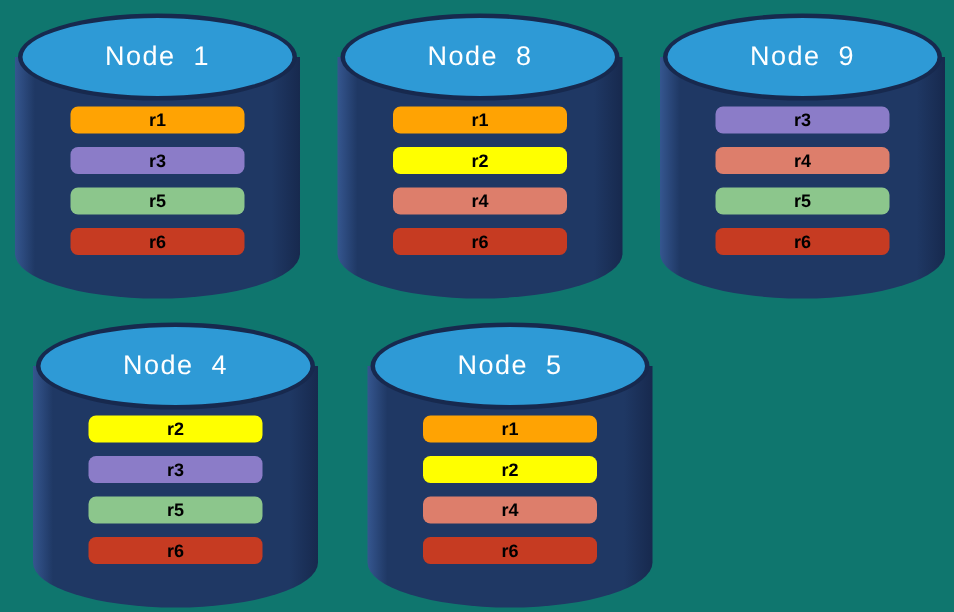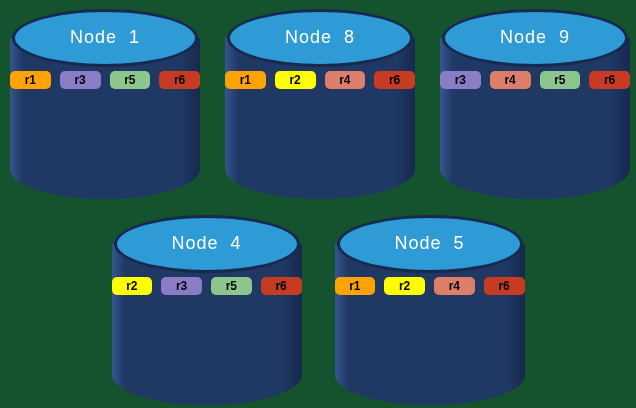--- a/index.html
+++ b/index.html
@@ -2,37 +2,37 @@
 <html style="--body: #1F3864; --body-highlight: #35568F; --body-shadow: #17294E; --top-fill: #2E9AD6; --top-border: #17294E; --node-text: #FFFFFF; --bar-text: #000000;"><head>
 <meta charset="utf-8">
 <style>
   html, body { margin: 0; padding: 0; background: #ffffff; }
   body { font-family: "Liberation Sans", sans-serif; }
 
   .canvas {
     position: relative;
     width: 636px;
     height: 408px;
-    background: #14532d;
+    background: #0f766e;
     overflow: hidden;
   }
 
   .row {
     display: flex;
     box-sizing: border-box;
     width: 100%;
   }
   .row-1 {
     justify-content: space-between;
     padding: 7px 6px 0 10px;
   }
   .row-2 {
-    justify-content: center;
     gap: 33px;
     margin-top: 14px;
+    padding-left: 22px;
   }
 
   .cylinder {
     position: relative;
     width: 190px;
     height: 192px;
     flex: 0 0 auto;
   }
 
   .cyl-body {
@@ -68,21 +68,21 @@
     letter-spacing: 1px;
     white-space: pre;
     z-index: 2;
   }
 
   .bars {
     position: absolute;
     top: 64px;
     left: 0; right: 0;
     display: flex;
-    flex-direction: row;
+    flex-direction: column;
     align-items: center;
     gap: 9px;
     z-index: 2;
   }
 
   .bar {
     width: 116px;
     height: 18px;
     border-radius: 5px;
     display: flex;

